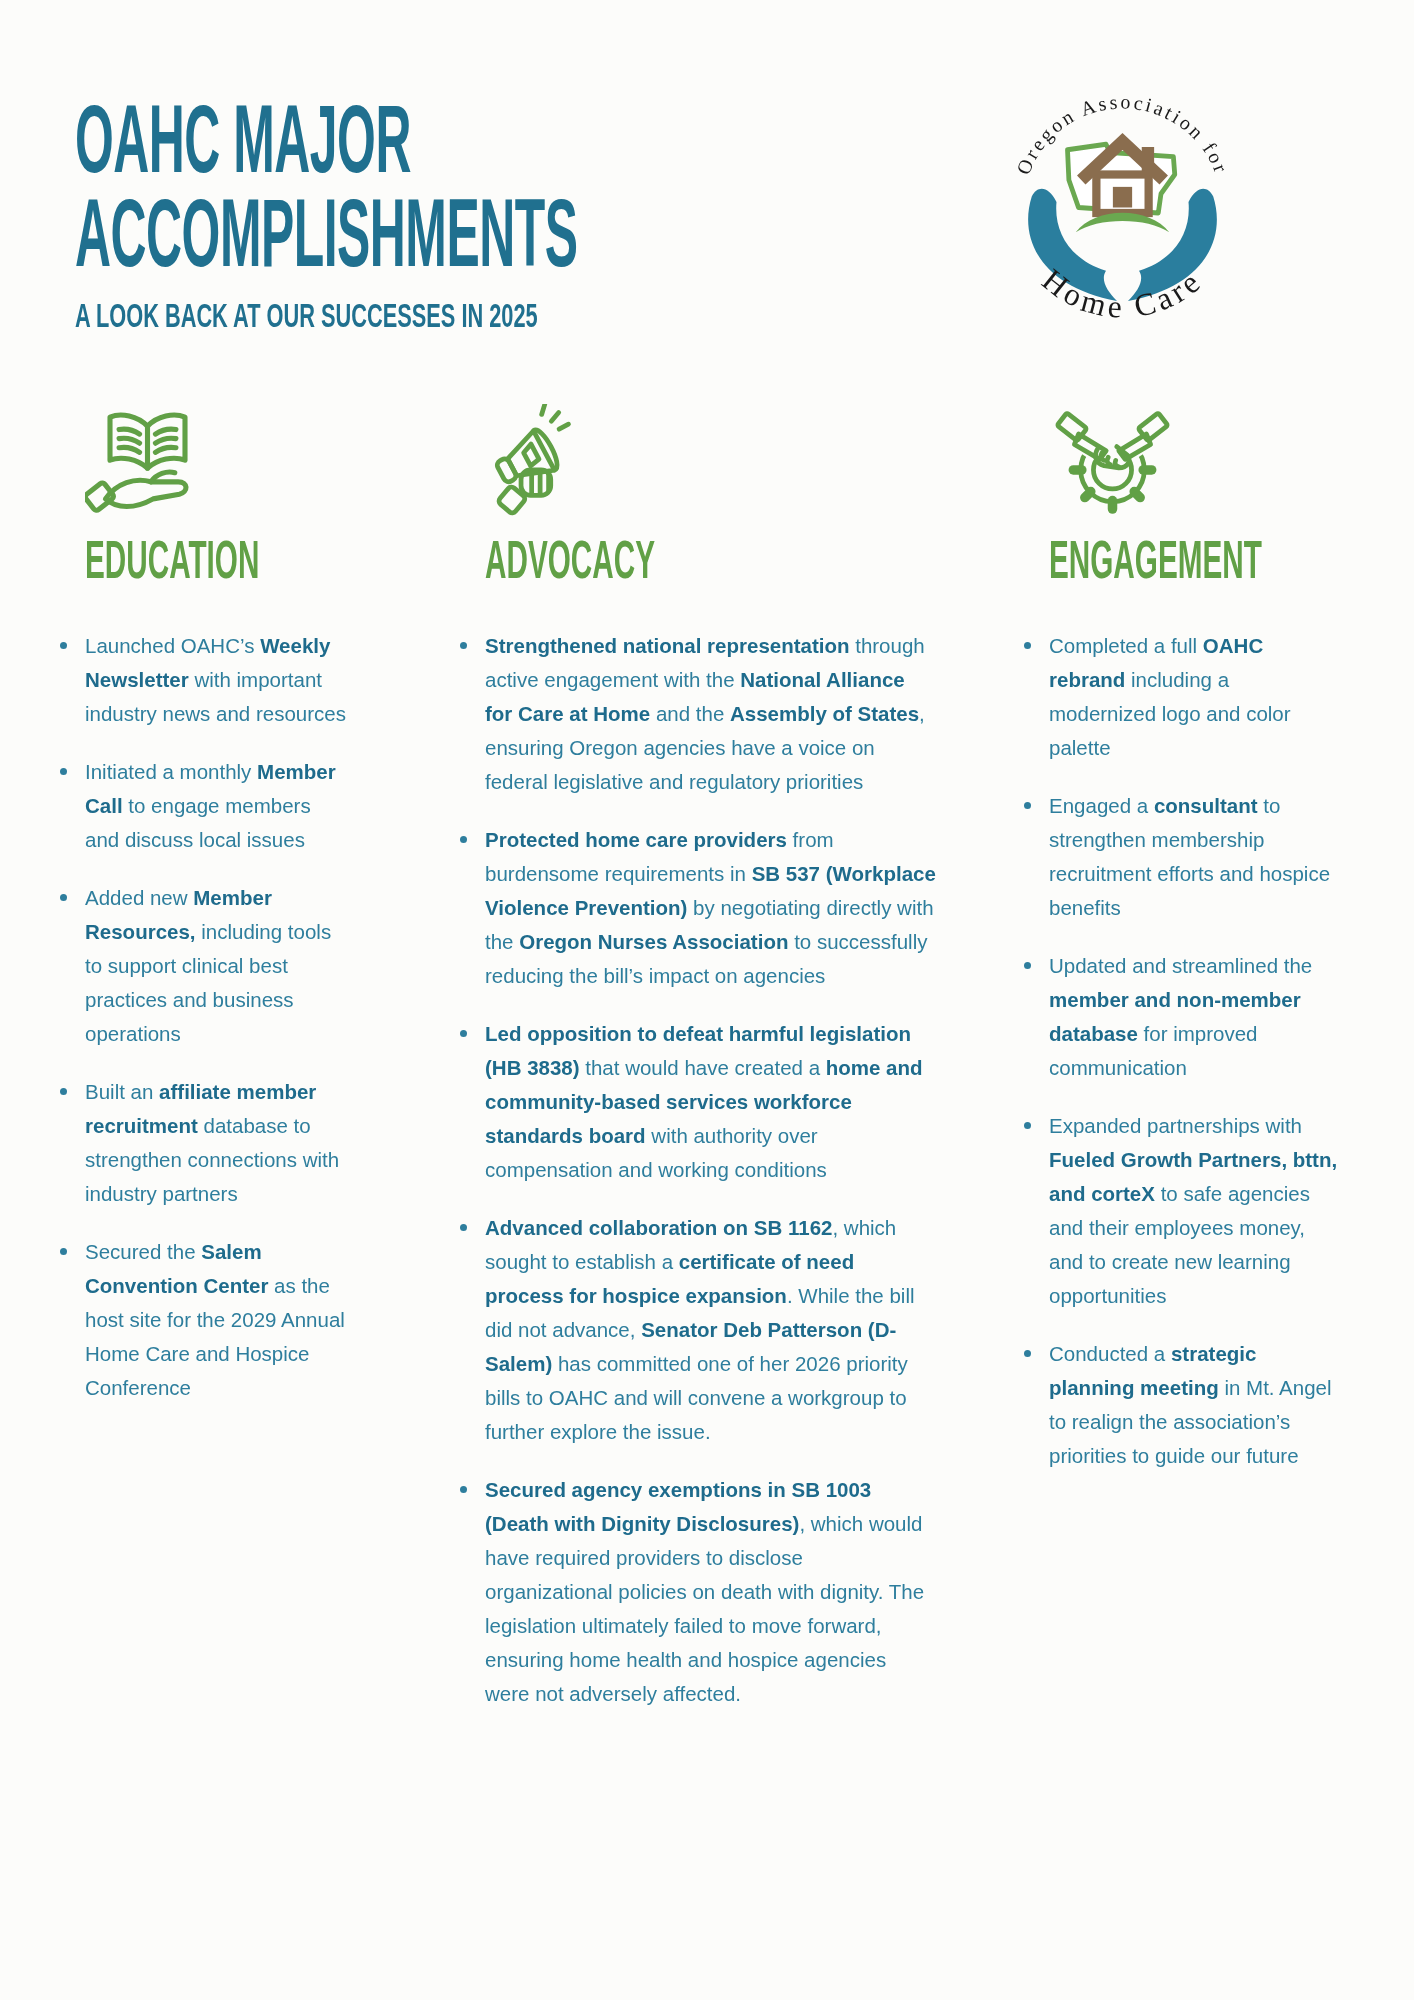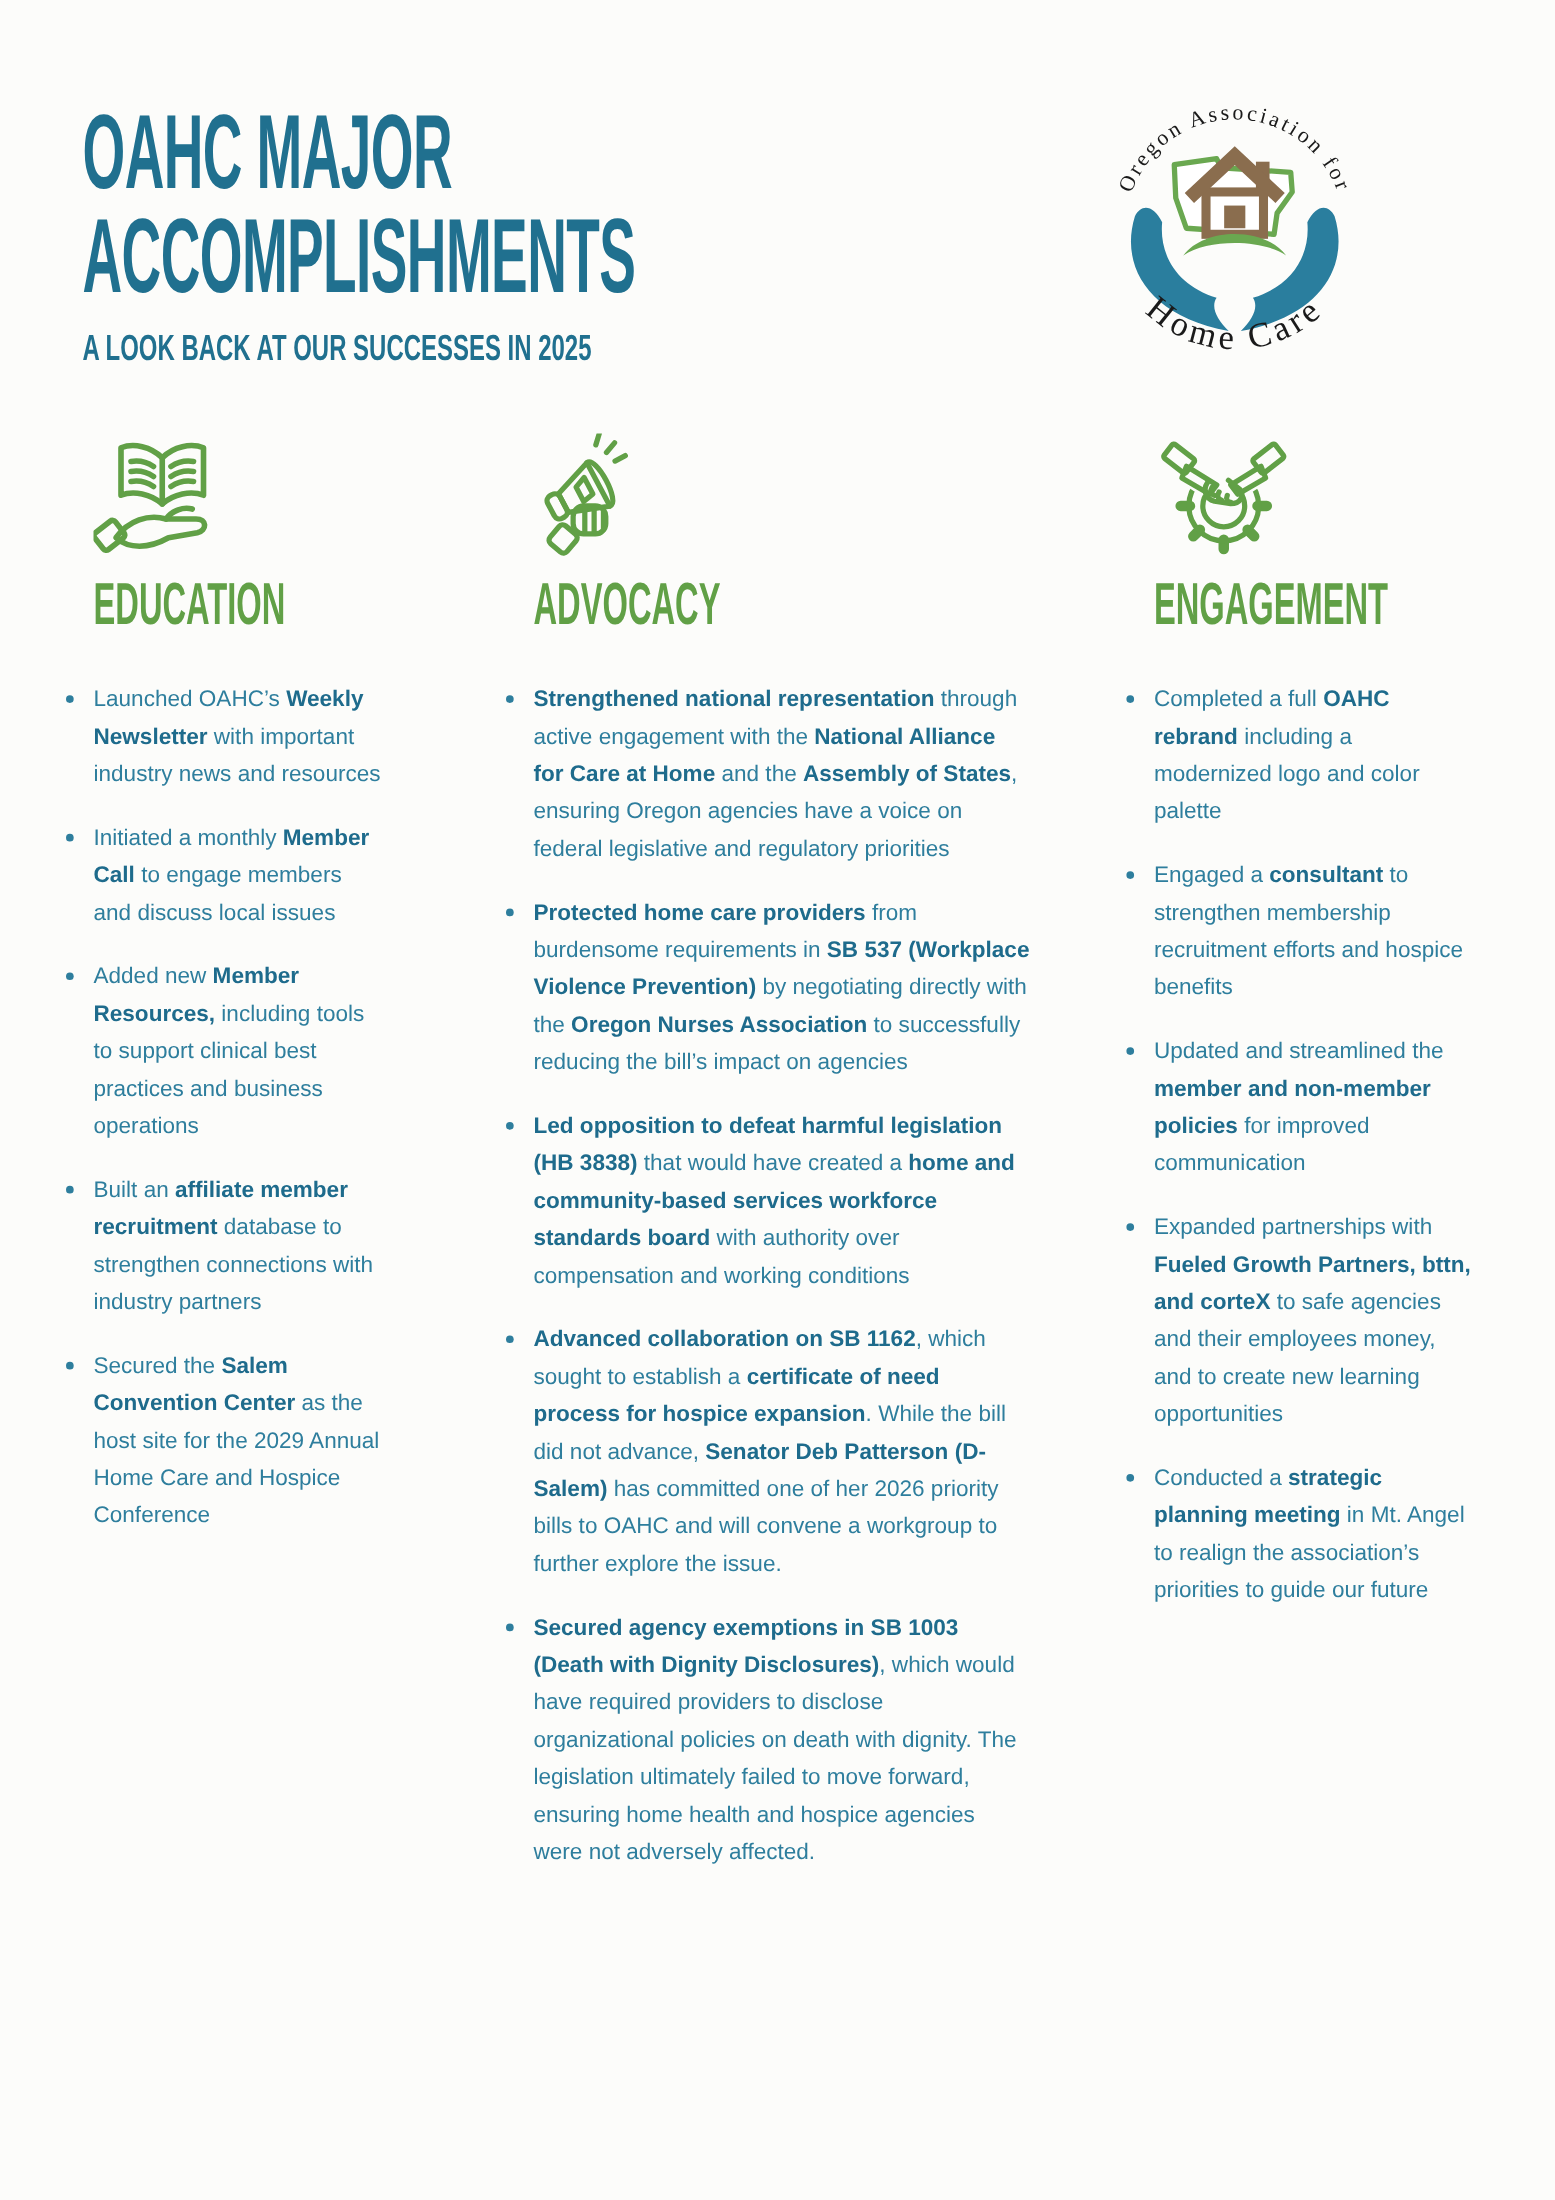--- a/index.html
+++ b/index.html
@@ -37,21 +37,21 @@
     font-weight:bold;
     font-size:33px;
     line-height:40px;
     color:var(--teal-dark);
     white-space:nowrap;
     transform:scaleX(0.66);
     transform-origin:0 50%;
   }
   .logo{position:absolute;left:985px;top:62px;width:275px;height:280px;}
   
-  .col{position:absolute;top:394px;}
+  .col{position:absolute;top:404px;}
   .col-education{left:58px;width:292px;}
   .col-advocacy{left:458px;width:478px;}
   .col-engagement{left:1022px;width:316px;}
   .icon-wrap{height:127px;margin-left:27px;}
   .col-heading{
     margin-left:27px;
     font-weight:bold;
     font-size:54px;
     line-height:56px;
     color:var(--green);
@@ -198,17 +198,17 @@
       <path d="M46 42 C42 48 44 56 52 58 L66 60 C74 60 78 54 74 48 L64 40"></path>
       <path d="M50 46 q-3 5 2 7"></path>
       <path d="M56 50 q-3 5 2 7"></path>
       <path d="M63 53 q-2 5 3 6"></path>
     </svg>
   </div>
   <div class="col-heading">ENGAGEMENT</div>
   <ul class="bullets">
       <li><span>Completed a full </span><b>OAHC rebrand</b><span> including a modernized logo and color palette</span></li>
       <li><span>Engaged a </span><b>consultant</b><span> to strengthen membership recruitment efforts and hospice benefits</span></li>
-      <li><span>Updated and streamlined the </span><b>member and non-member policies</b><span> for improved communication</span></li>
+      <li><span>Updated and streamlined the </span><b>member and non-member database</b><span> for improved communication</span></li>
       <li><span>Expanded partnerships with </span><b>Fueled Growth Partners, bttn, and corteX</b><span> to safe agencies and their employees money, and to create new  learning opportunities</span></li>
       <li><span>Conducted a </span><b>strategic planning meeting</b><span> in Mt. Angel to realign the association’s priorities to guide our future</span></li>
     </ul>
 </div>
 
 </body></html>

